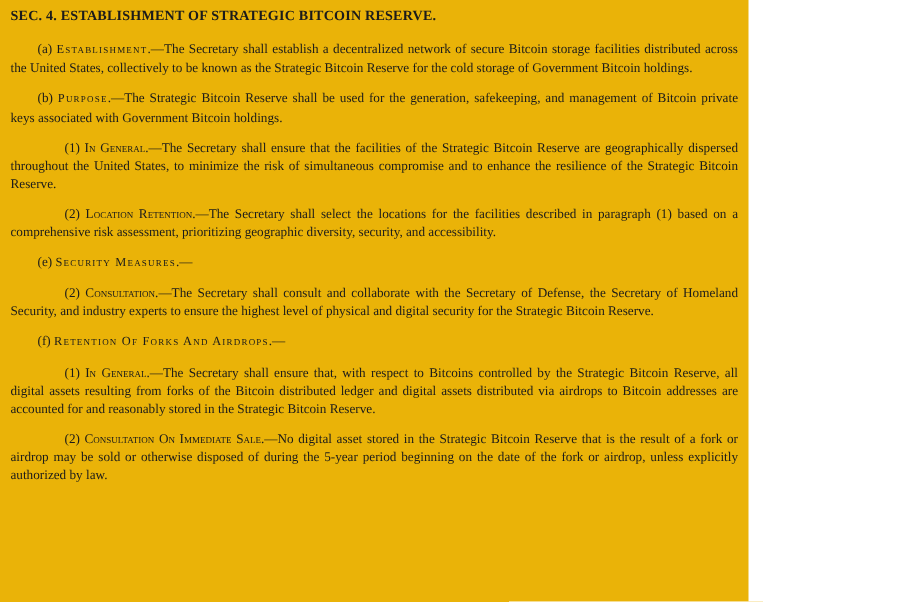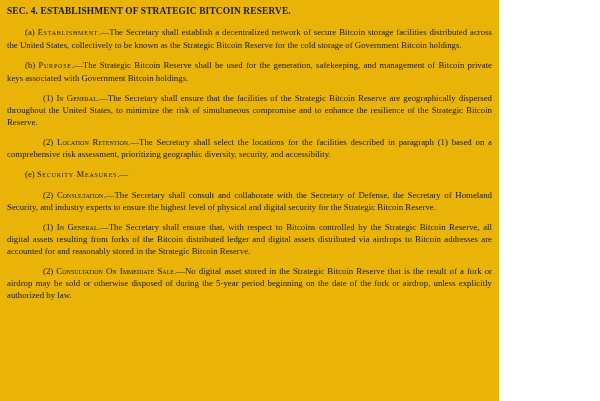--- a/index.html
+++ b/index.html
@@ -55,18 +55,19 @@
 
   <p class="para ind-n"><span>(1) </span><span class="sc-par">In General</span><span>.—</span><span>The Secretary shall ensure that the facilities of the Strategic Bitcoin Reserve are geographically dispersed throughout the United States, to minimize the risk of simultaneous compromise and to enhance the resilience of the Strategic Bitcoin Reserve.</span></p>
 
   <p class="para ind-n"><span>(2) </span><span class="sc-par">Location Retention</span><span>.—</span><span>The Secretary shall select the locations for the facilities described in paragraph (1) based on a comprehensive risk assessment, prioritizing geographic diversity, security, and accessibility.</span></p>
 
   <p class="para ind-a"><span>(e) </span><span class="sc-sub">Security Measures</span><span>.—</span><span></span></p>
 
 
   <p class="para ind-n"><span>(2) </span><span class="sc-par">Consultation</span><span>.—</span><span>The Secretary shall consult and collaborate with the Secretary of Defense, the Secretary of Homeland Security, and industry experts to ensure the highest level of physical and digital security for the Strategic Bitcoin Reserve.</span></p>
 
+  <p class="para ind-a"><span>(f) </span><span class="sc-sub">Retention Of Forks And Airdrops</span><span>.—</span><span></span></p>
 
   <p class="para ind-n"><span>(1) </span><span class="sc-par">In General</span><span>.—</span><span>The Secretary shall ensure that, with respect to Bitcoins controlled by the Strategic Bitcoin Reserve, all digital assets resulting from forks of the Bitcoin distributed ledger and digital assets distributed via airdrops to Bitcoin addresses are accounted for and reasonably stored in the Strategic Bitcoin Reserve.</span></p>
 
   <p class="para ind-n"><span>(2) </span><span class="sc-par">Consultation On Immediate Sale</span><span>.—</span><span>No digital asset stored in the Strategic Bitcoin Reserve that is the result of a fork or airdrop may be sold or otherwise disposed of during the 5-year period beginning on the date of the fork or airdrop, unless explicitly authorized by law.</span></p>
 
 </div>
 
 </body></html>

